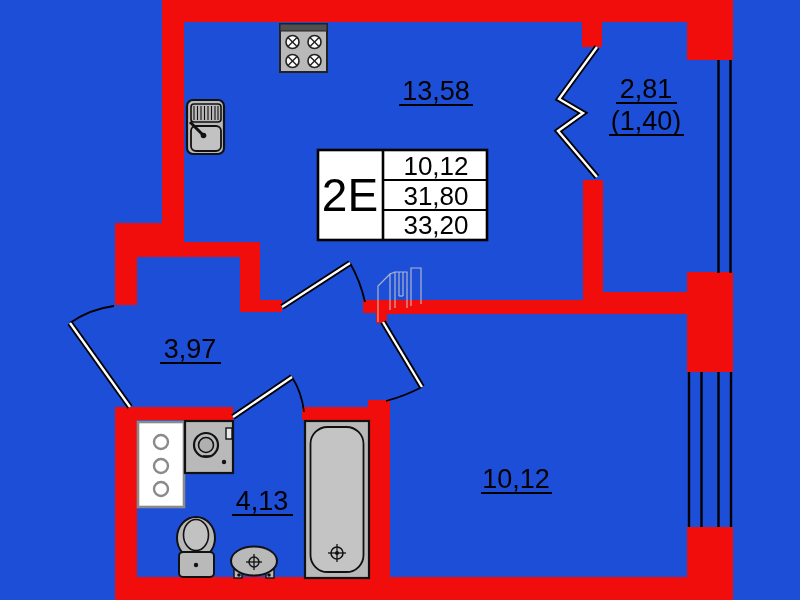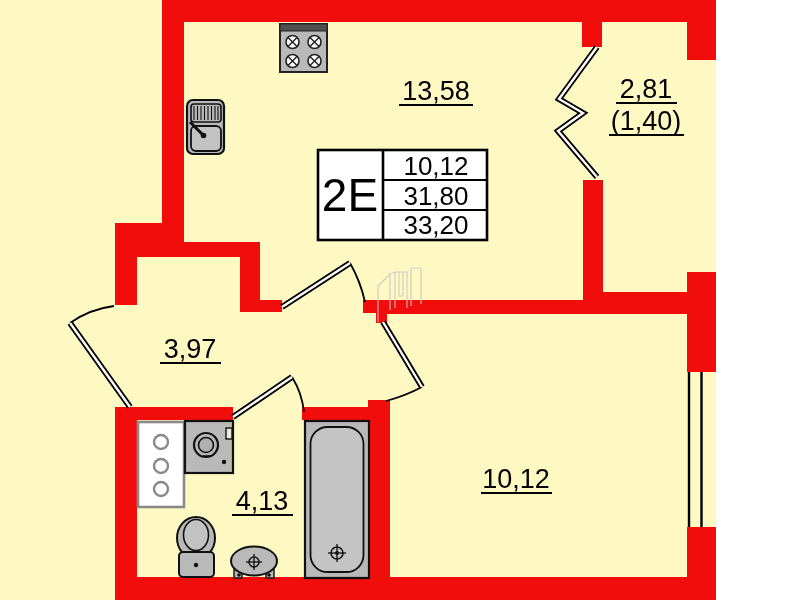--- a/index.html
+++ b/index.html
@@ -1,16 +1,16 @@
 <!DOCTYPE html>
 <html><head>
 <meta charset="utf-8">
 <style>
   html,body{margin:0;padding:0;background:#ffffff;}
-  .plan-wrap{position:relative;width:716px;height:600px;background:#fef9c3;overflow:hidden;
+  .plan-wrap{position:relative;width:800px;height:600px;background:#1d4ed8;overflow:hidden;
              font-family:"Liberation Sans", sans-serif;}
   svg{display:block;}
   text{fill:#000;font-family:"Liberation Sans", sans-serif;}
   .room-label{font-size:27px;}
   .table-val{font-size:26px;}
   .unit-label{font-size:46px;}
 </style>
 </head>
 <body>
 

